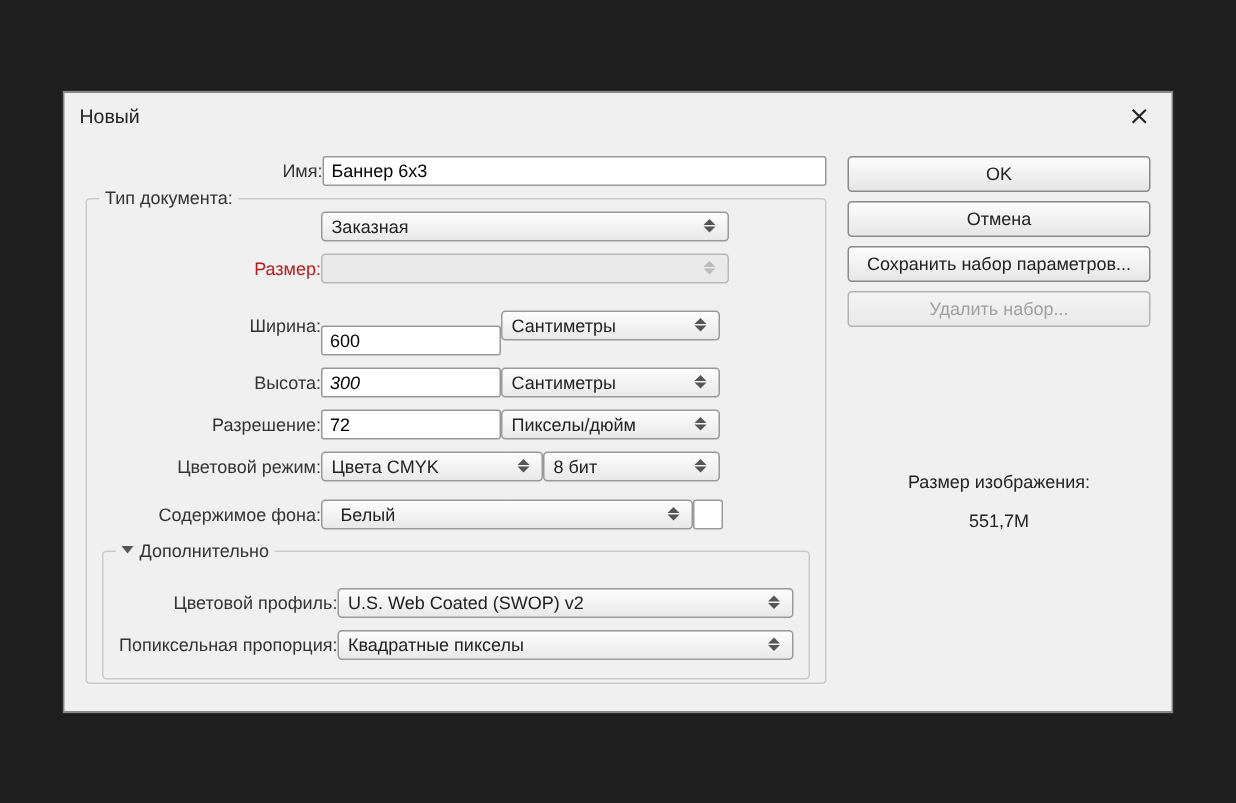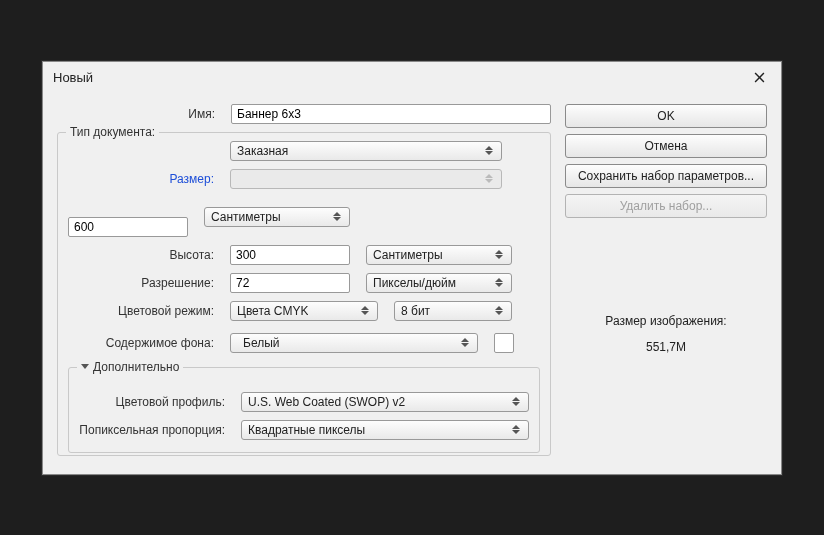--- a/index.html
+++ b/index.html
@@ -38,28 +38,28 @@
     display:flex;
     padding:10px 14px 18px 14px;
     gap:14px;
   }
   .left{flex:1;}
   .right{width:202px;display:flex;flex-direction:column;align-items:stretch;gap:6px;}
   .row{
     display:flex;
     align-items:center;
     margin-bottom:8px;
-    gap:16px;
+    gap:0;
   }
   .lbl{
     width:158px;
     text-align:right;
     color:#333;
   }
-  .lbl.dim{color:#1d4ed8;}
+  .lbl.dim{color:#b91c1c;}
   .text-input{
     height:20px;
     border:1px solid #999;
     background:#fff;
     padding:0 5px;
     font-family:inherit;
     font-size:12px;
     box-sizing:border-box;
     border-radius:2px;
   }
@@ -174,33 +174,34 @@
           <div class="select disabled" style="flex:1;max-width:272px;">
             <span class="sel-txt"></span>
             <span class="spin">
                 <span class="tri up" style="border-bottom-color:#bbb;"></span>
                 <span class="tri down" style="border-top-color:#bbb;"></span>
               </span>
           </div>
         </div>
 
         <div class="row">
+          <div class="lbl" style="width:146px;">Ширина:</div>
           <input class="text-input" style="width: 120px; margin-top: 20px;" value="600">
           <div class="select" style="width:146px;">
             <span class="sel-txt">Сантиметры</span>
             <span class="spin">
                 <span class="tri up"></span>
                 <span class="tri down"></span>
               </span>
           </div>
         </div>
 
         <div class="row">
           <div class="lbl" style="width:146px;">Высота:</div>
-          <input class="text-input" style="width: 120px;" value="300">
+          <input class="text-input" style="width: 120px; font-style: italic;" value="300">
           <div class="select" style="width:146px;">
             <span class="sel-txt">Сантиметры</span>
             <span class="spin">
                 <span class="tri up"></span>
                 <span class="tri down"></span>
               </span>
           </div>
         </div>
 
         <div class="row">

